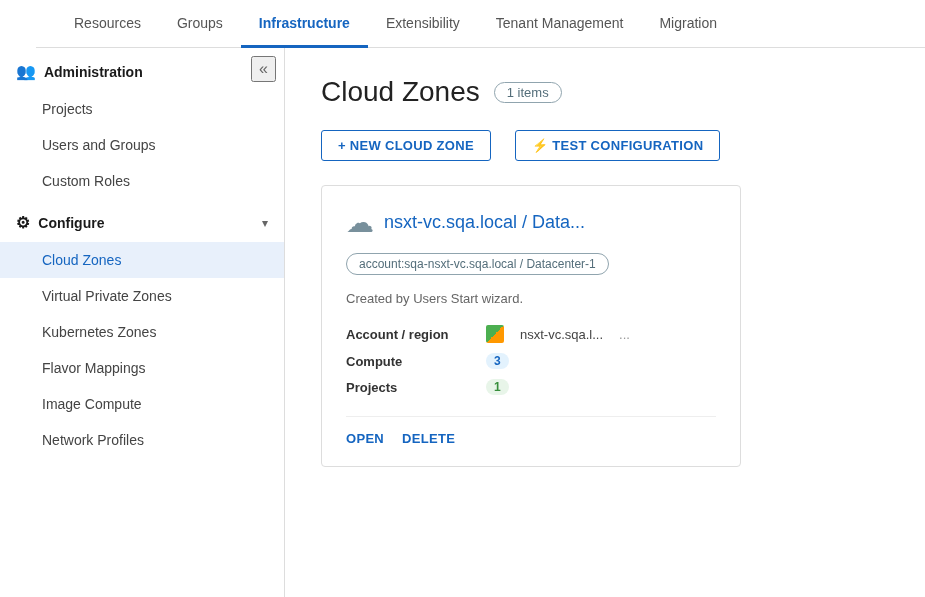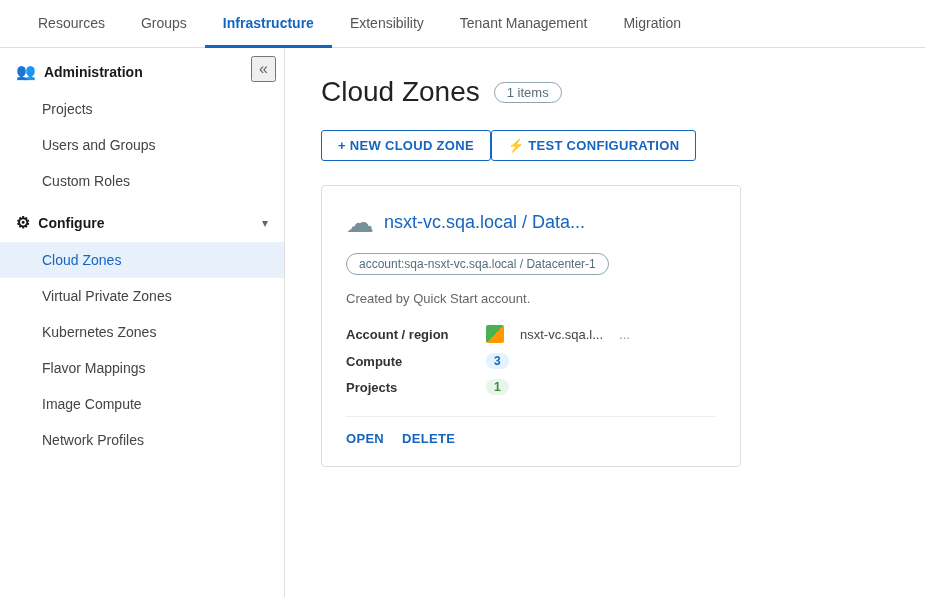--- a/index.html
+++ b/index.html
@@ -1,21 +1,21 @@
 <!DOCTYPE html>
 <html><head>
   <meta charset="utf-8">
   <style>
     * { box-sizing: border-box; margin: 0; padding: 0; }
     body { font-family: 'Segoe UI', Arial, sans-serif; font-size: 14px; color: #333; background: #fff; width: 925px; height: 597px; overflow: hidden; }
 
     
     .top-nav {
       display: flex; align-items: center; border-bottom: 1px solid #ddd;
-      padding: 0 20px; height: 48px; background: #fff;
+      padding: 0 20px; height: 48px; background: #fff; margin-left: 36px;
     }
     .top-nav-item {
       padding: 14px 18px; cursor: pointer; color: #555; font-size: 14px;
       border-bottom: 3px solid transparent; margin-bottom: -1px;
     }
     .top-nav-item.active { color: #1565c0; border-bottom: 3px solid #1565c0; font-weight: 600; }
 
     
     .main-layout { display: flex; height: calc(597px - 48px); }
 
@@ -49,21 +49,21 @@
     
     .content { flex: 1; padding: 28px 36px; overflow-y: auto; background: #fff; }
 
     .page-title-row { display: flex; align-items: center; gap: 14px; margin-bottom: 22px; }
     .page-title { font-size: 28px; font-weight: 300; color: #222; }
     .items-badge {
       border: 1px solid #90a4ae; border-radius: 12px;
       padding: 2px 12px; font-size: 13px; color: #546e7a; background: #fff;
     }
 
-    .action-bar { display: flex; gap: 0; margin-bottom: 24px; }
+    .action-bar { display: flex; gap: 24px; margin-bottom: 24px; }
     .btn-outline {
       border: 1px solid #1565c0; color: #1565c0; background: #fff;
       padding: 7px 16px; border-radius: 3px; cursor: pointer; font-size: 13px;
       font-weight: 600; letter-spacing: 0.3px; display: flex; align-items: center; gap: 6px;
     }
 
     
     .cloud-zone-card {
       border: 1px solid #ddd; border-radius: 4px; padding: 20px 24px;
       max-width: 420px; background: #fff;
@@ -163,21 +163,21 @@
       <button class="btn-outline">+ NEW CLOUD ZONE</button>
       <button class="btn-outline">⚡ TEST CONFIGURATION</button>
     </div>
 
     <div class="cloud-zone-card">
       <div class="card-header">
         <span class="cloud-icon">☁</span>
         <span class="card-title">nsxt-vc.sqa.local / Data...</span>
       </div>
       <div class="card-tag">account:sqa-nsxt-vc.sqa.local / Datacenter-1</div>
-      <p class="card-desc">Created by Quick Start account.</p>
+      <p class="card-desc">Created by Users Start wizard.</p>
       <div class="card-details">
         <div class="detail-row">
           <span class="detail-label">Account / region</span>
           <span class="detail-value">
             <span class="vcenter-icon"></span>
             <span>nsxt-vc.sqa.l...</span>
             <span style="color:#999">...</span>
           </span>
         </div>
         <div class="detail-row">

